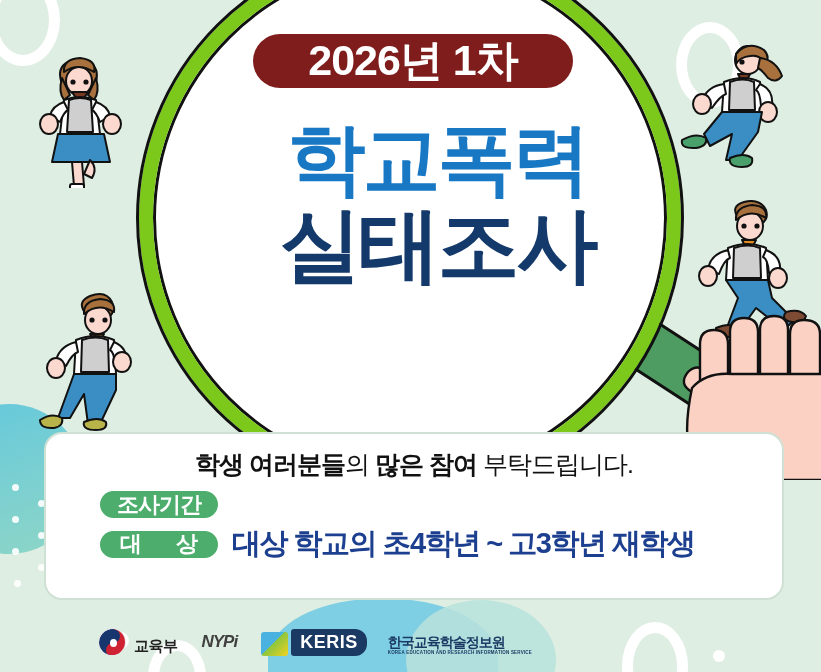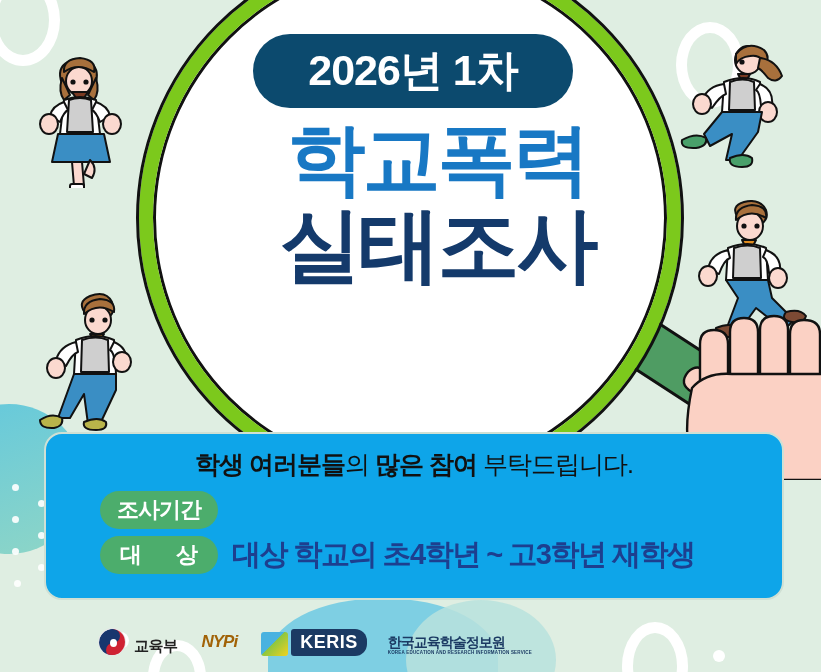--- a/index.html
+++ b/index.html
@@ -105,22 +105,22 @@
     border: 14px solid #7cc91c;
     outline: 3px solid #111;
     outline-offset: 0px;
     box-shadow: inset 0 0 0 3px #111;
   }
 
   
   .pill-year {
     position: absolute;
     left: 253px; top: 34px;
-    width: 320px; height: 74px;
-    background: #0c4a6e;
+    width: 320px; height: 54px;
+    background: #7f1d1d;
     border-radius: 40px;
     display: flex;
     align-items: center;
     justify-content: center;
     color: #ffffff;
     font-size: 43px;
     font-weight: 700;
     letter-spacing: -1px;
   }
 
@@ -146,42 +146,42 @@
   }
 
   
   .person { position: absolute; }
 
   
   .info-card {
     position: absolute;
     left: 44px; top: 432px;
     width: 740px; height: 168px;
-    background: #0ea5e9;
+    background: #ffffff;
     border: 2px solid #cfe0d4;
     border-radius: 18px;
     padding: 14px 0 0 0;
   }
   .info-headline {
     text-align: center;
     font-size: 25px;
     color: #111;
     letter-spacing: -1px;
     margin-bottom: 10px;
   }
   .info-headline b { font-weight: 800; }
 
   .info-row {
     display: flex;
     align-items: center;
     padding-left: 54px;
     margin-top: 6px;
   }
   .badge {
-    width: 118px; height: 38px;
+    width: 118px; height: 27px;
     background: #4cad6c;
     border-radius: 20px;
     color: #ffffff;
     font-size: 22px;
     font-weight: 700;
     display: flex;
     align-items: center;
     justify-content: center;
     letter-spacing: -1px;
     flex: none;
@@ -246,21 +246,21 @@
     border-radius: 50%; background: #ffffff;
   }
   .logo-label {
     margin-left: 8px;
     font-size: 15px;
     font-weight: 700;
     color: #222;
     letter-spacing: -.5px;
   }
   .nypi-mark {
-    font-size: 17px; font-weight: 800; color: #a16207;
+    font-size: 17px; font-weight: 800; color: #404040;
     font-style: italic; letter-spacing: -1px;
   }
   .keris-tile {
     width: 27px; height: 24px;
     background: linear-gradient(135deg, #49b2e0 0%, #49b2e0 45%, #8cc63f 46%, #f2d21e 100%);
     border-radius: 3px;
   }
   .keris-word {
     background: #1b3a63;
     color: #ffffff;

